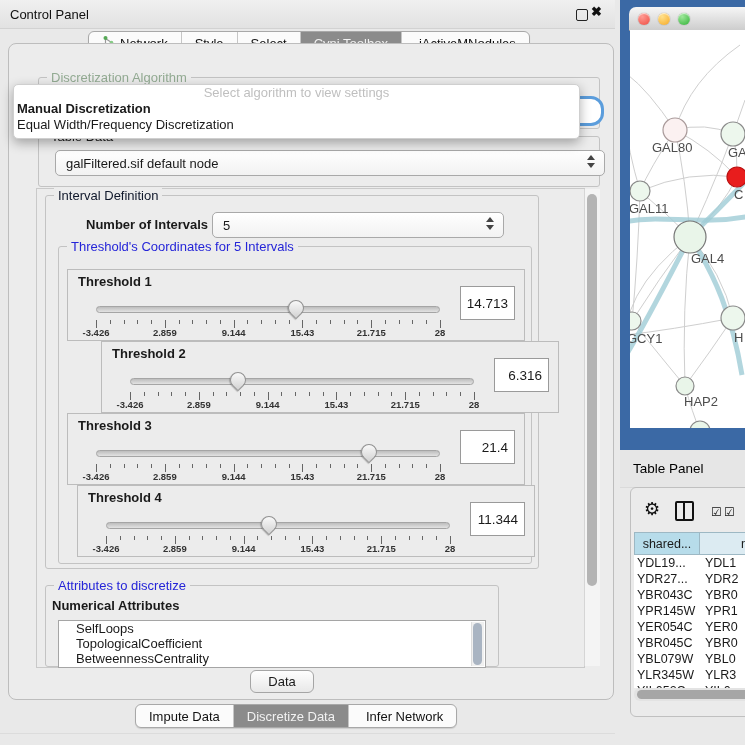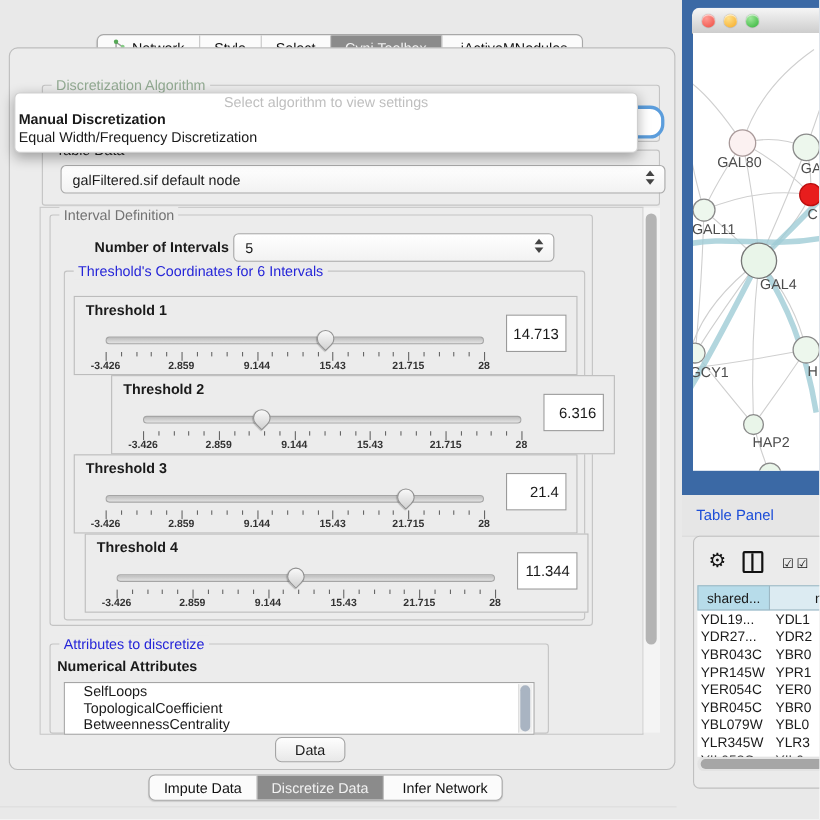--- a/index.html
+++ b/index.html
@@ -20,21 +20,21 @@
                border-right:1px solid #c6c6c6;cursor:default;color:#111;white-space:nowrap;}
   .segbar .seg:last-child{border-right:none;padding-left:17px;}
   .segbar .seg.sel{background:#8b8b8b;color:#f2f2f2;}
   #top-tabs{left:88px;top:31px;}
   #bottom-tabs{left:135px;top:704px;}
   
   #outer-panel{left:8px;top:43px;width:604px;height:655px;background:#ececec;
                border:1px solid #bdbdbd;border-radius:8px;}
   .groupbox{position:absolute;border:1px solid #c3c3c3;border-radius:3px;}
   .grouptitle{position:absolute;top:-8px;left:8px;background:#ececec;padding:0 4px;font-size:13px;}
-  .t-green{color:#737373;}
+  .t-green{color:#0f172a;}
   .t-blue{color:#2525d8;}
   .t-dim{color:#93ab93;}
   .t-dark{color:#222;}
   
   .combo{position:absolute;background:linear-gradient(#ffffff,#f2f2f2);border:1px solid #a9a9a9;
          border-radius:5px;height:24px;display:flex;align-items:center;padding:0 10px;font-size:13px;}
   .combo .arrows{position:absolute;right:9px;top:4px;}
   .arr-up{width:0;height:0;border-left:4px solid transparent;border-right:4px solid transparent;
           border-bottom:5px solid #444;margin-bottom:3px;}
   .arr-dn{width:0;height:0;border-left:4px solid transparent;border-right:4px solid transparent;
@@ -78,21 +78,21 @@
   
   #apply-btn{left:250px;top:670px;width:62px;height:21px;background:linear-gradient(#fefefe,#e8e8e8);
              border:1px solid #a5a5a5;border-radius:6px;font-size:13px;display:flex;align-items:center;justify-content:center;}
   
   #blue-frame{left:620px;top:0;width:125px;height:450px;background:#3b69a5;}
   #net-titlebar{left:629px;top:7px;width:116px;height:23px;background:linear-gradient(#f6f6f6,#cdcdcd);
                 border-bottom:1px solid #9c9c9c;border-radius:7px 0 0 0;}
   .tl{position:absolute;top:6px;width:12px;height:12px;border-radius:50%;box-shadow:inset 0 1px 1px rgba(255,255,255,.7),0 0 1px rgba(0,0,0,.5);}
   #net-canvas{left:630px;top:30px;width:115px;height:398px;background:#fff;overflow:hidden;}
   #table-panel-strip{left:620px;top:450px;width:125px;height:37px;background:#e6e6e6;border-bottom:1px solid #dadada;}
-  #table-panel-title{left:633px;top:461px;font-size:13.5px;color:#1d4ed8;}
+  #table-panel-title{left:633px;top:461px;font-size:13.5px;color:#000000;}
   #table-panel-box{left:630px;top:487px;width:125px;height:228px;background:#ebebeb;
                    border:1px solid #c0c0c0;border-radius:6px 0 0 6px;overflow:hidden;}
   #tp-toolbar{position:absolute;left:0;top:0;width:125px;height:44px;}
   #gear-icon{position:absolute;left:13px;top:12px;font-size:18px;color:#111;line-height:18px;}
   #split-icon{position:absolute;left:44px;top:13px;width:15px;height:16px;border:2.4px solid #111;border-radius:2px;}
   #split-icon::after{content:"";position:absolute;left:6px;top:0;width:2.4px;height:16px;background:#111;}
   .chk-icon{position:absolute;top:17px;font-size:12px;color:#111;}
   #tp-table{position:absolute;left:3px;top:44px;width:122px;height:156px;background:#fff;}
   .tp-hrow{position:absolute;left:0;top:0;height:23px;width:160px;display:flex;}
   .tp-hcell{box-sizing:border-box;border:1px solid #9db8c4;border-right:1px solid #9db8c4;
@@ -103,20 +103,25 @@
   #tp-hscroll{position:absolute;left:3px;top:200px;width:122px;height:13px;background:#e3e3e3;border-radius:6px;}
   #tp-hscroll .thumb{position:absolute;left:3px;top:2px;width:112px;height:9px;background:#a6a6a6;border-radius:5px;}
   .net-label{font-size:13px;fill:#4d4d4d;font-family:"Liberation Sans",sans-serif;}
   #bottom-line{left:0;top:733px;width:615px;height:1px;background:#dcdcdc;}
 </style>
 </head>
 <body>
 
 <div id="root">
 
+  <div class="abs" id="cp-titlebar">
+    <div class="abs" id="cp-title">Control Panel</div>
+    <div class="abs" id="float-btn"></div>
+    <div class="abs" id="close-btn">✖</div>
+  </div>
 
   <div class="abs segbar" id="top-tabs">
       <div class="seg">
         <span><svg width="13" height="14" viewBox="0 0 13 14">
             <path d="M3.5 3.5 L3.5 10.5 M3.5 3.5 L9.5 7.5" stroke="#9a9a9a" stroke-width="1.2" fill="none"></path>
             <circle cx="3.5" cy="3" r="2" fill="#56a856"></circle>
             <circle cx="3.5" cy="11" r="2.4" fill="#3f8f3f"></circle>
             <circle cx="9.5" cy="7.5" r="1.8" fill="#86cc86"></circle>
           </svg></span>
         <span>Network</span>
@@ -167,21 +172,21 @@
       <div style="position:absolute;left:40px;top:21px;font-weight:bold;">Number of Intervals</div>
       <div class="combo" style="left:166px;top:16px;width:270px;">
         <span>5</span>
         <span class="arrows">
             <div class="arr-up"></div>
             <div class="arr-dn"></div>
           </span>
       </div>
 
       <div class="groupbox" style="left:12px;top:50px;width:472px;height:316px;">
-        <span class="grouptitle t-blue">Threshold's Coordinates for 6 Intervals</span>
+        <span class="grouptitle t-blue">Threshold's Coordinates for 5 Intervals</span>
         <div id="thr-rows">
             <div class="thr-row" style="top: 22px;">
               <div class="thr-label">Threshold 1</div>
               <div class="track-zone">
                 <div class="track"></div>
                 <div class="thumb-pin" style="left: 57.7197%;"></div>
               </div>
               <div class="ticks">
                 <span class="maj" style="left: 0%;"></span>
                 <span class="min" style="left: 4%;"></span>

